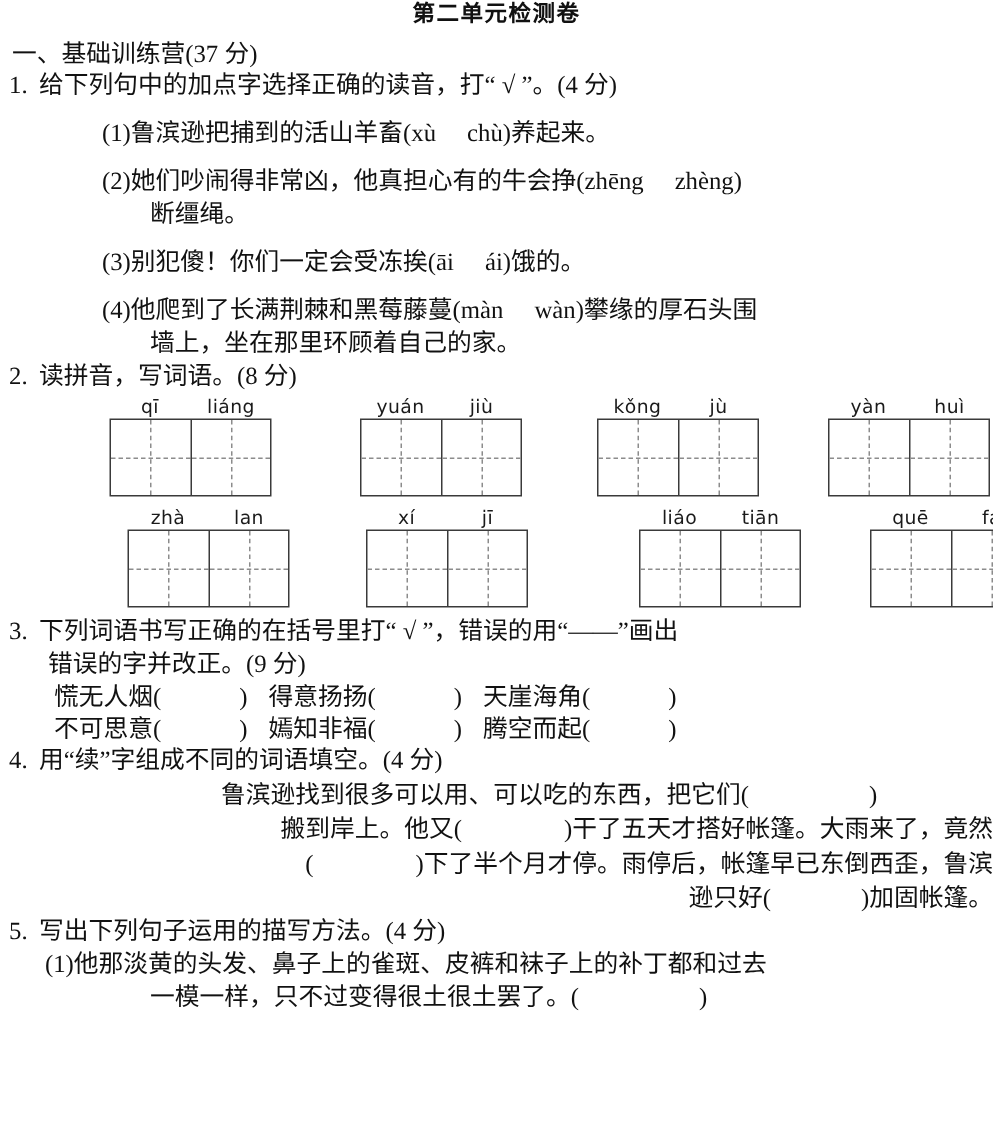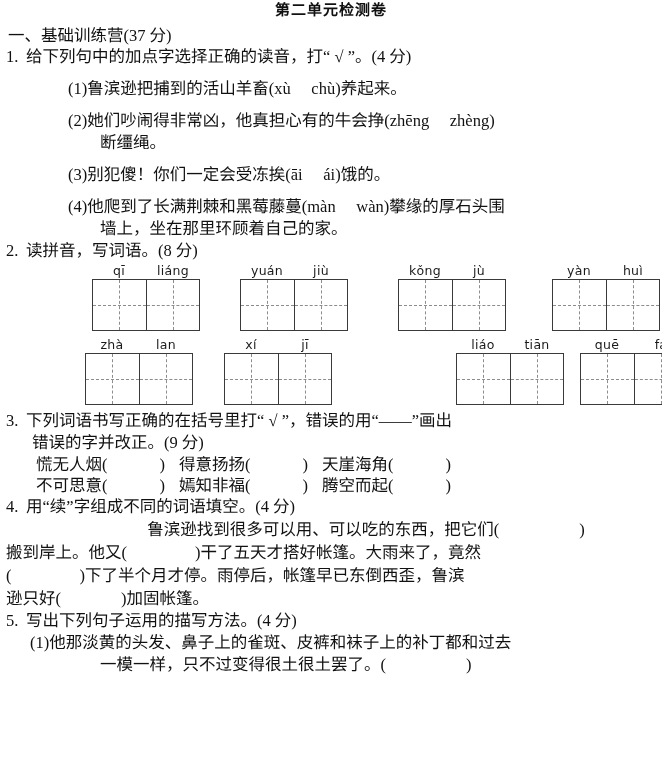--- a/index.html
+++ b/index.html
@@ -141,21 +141,21 @@
   .bw-80 { width: 80px; }
   .bw-68 { width: 68px; }
   .bw-60 { width: 60px; }
 
   .para {
     font-size: 16.5px;
     line-height: 23px;
     white-space: nowrap;
     padding-left: 6px;
   }
-  .para.hang { padding-left: 6px; }
+  .para.hang { padding-left: 6px; text-align: right; }
   .para.first { padding-left: 70px; text-align: center; }
 </style>
 </head>
 <body>
 
 <div class="page">
 
   <div class="doc-title">第二单元检测卷</div>
 
   <div class="section-head">一、基础训练营(37 分)</div>
@@ -172,21 +172,21 @@
   <div class="sub-item indent-2">(3)别犯傻！你们一定会受冻挨(āi　 ái)饿的。</div>
   <div class="gap-row"></div>
   <div class="sub-item indent-2">(4)他爬到了长满荆棘和黑莓藤蔓(màn　 wàn)攀缘的厚石头围</div>
   <div class="sub-item indent-3">墙上，坐在那里环顾着自己的家。</div>
 
   <div class="q-row">
     <span class="q-num">2.</span><span class="q-text">读拼音，写词语。(8 分)</span>
   </div>
 
   <div class="grid-block">
-    <div class="grid-item" style="left:92px;">
+    <div class="grid-item" style="left:73px;">
       <div class="pinyin-line">
         <span>qī</span><span>liáng</span>
       </div>
       <div class="tzg">
         <div class="cell"></div>
         <div class="cell"></div>
       </div>
     </div>
     <div class="grid-item" style="left:240px;">
       <div class="pinyin-line">
@@ -220,30 +220,30 @@
   <div class="grid-block">
     <div class="grid-item" style="left:85px;">
       <div class="pinyin-line">
         <span>zhà</span><span>lan</span>
       </div>
       <div class="tzg">
         <div class="cell"></div>
         <div class="cell"></div>
       </div>
     </div>
-    <div class="grid-item" style="left:224px;text-decoration:underline;">
+    <div class="grid-item" style="left:244px;text-decoration:underline;">
       <div class="pinyin-line">
         <span>xí</span><span>jī</span>
       </div>
       <div class="tzg">
         <div class="cell"></div>
         <div class="cell"></div>
       </div>
     </div>
-    <div class="grid-item" style="left:408px;padding-left:48px;">
+    <div class="grid-item" style="left:378px;padding-left:48px;">
       <div class="pinyin-line">
         <span>liáo</span><span>tiān</span>
       </div>
       <div class="tzg">
         <div class="cell"></div>
         <div class="cell"></div>
       </div>
     </div>
     <div class="grid-item" style="left:552px;margin-left:28px;">
       <div class="pinyin-line">

